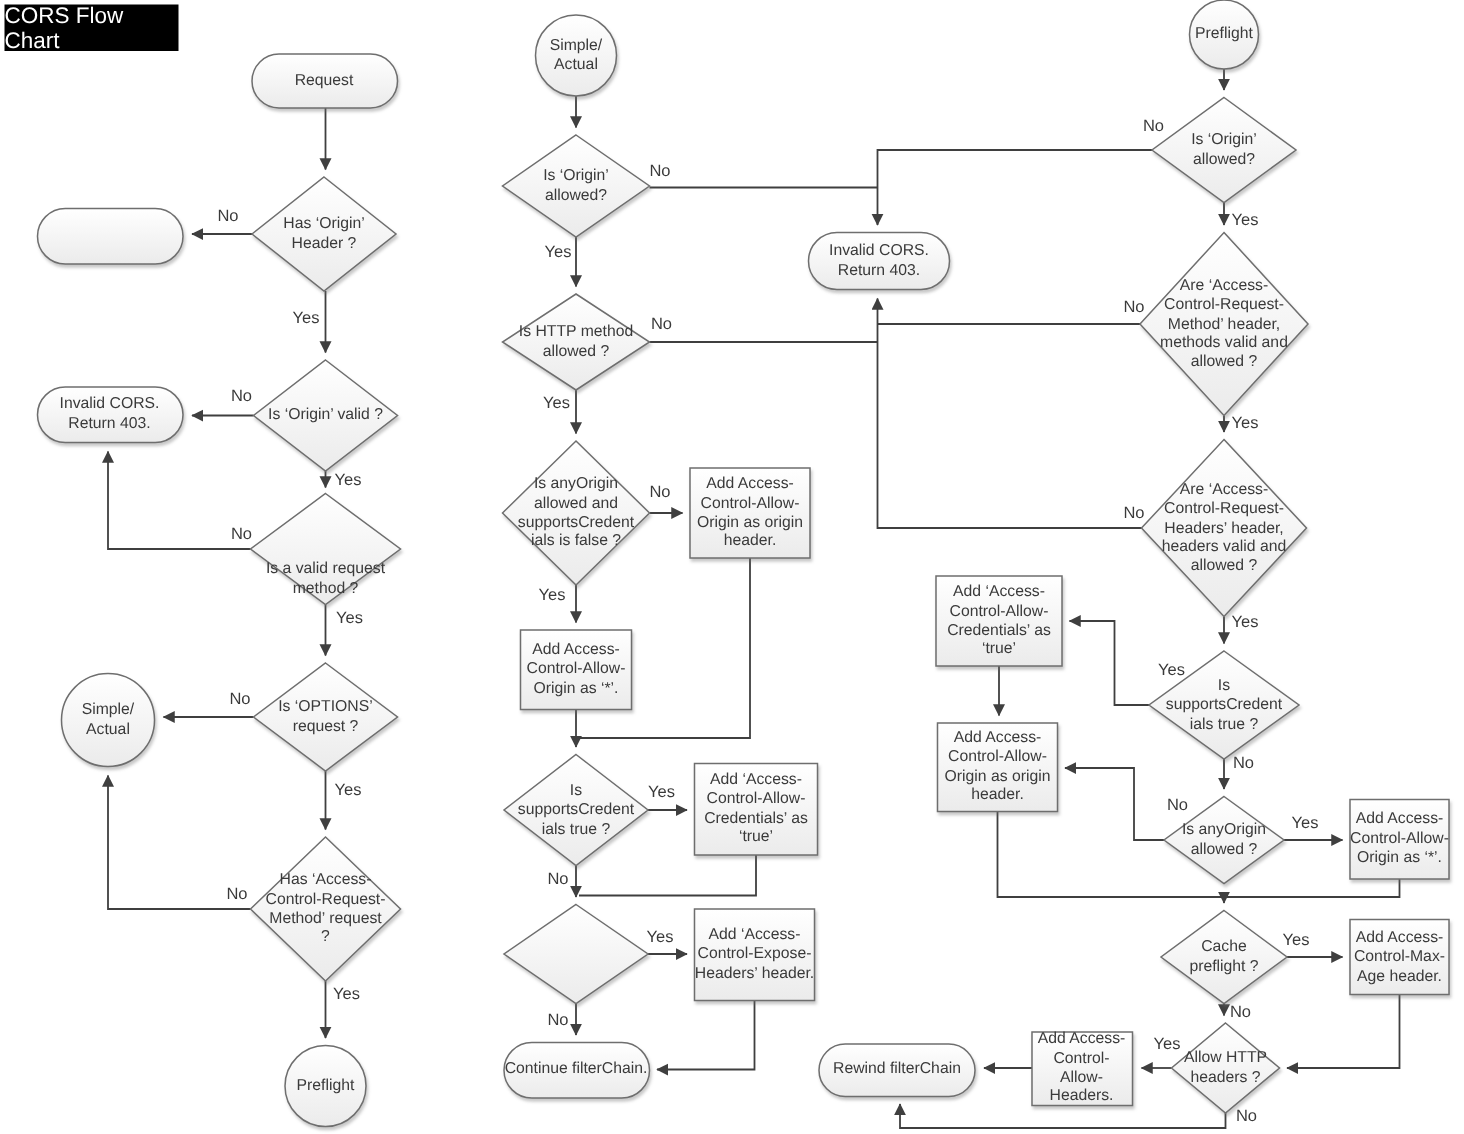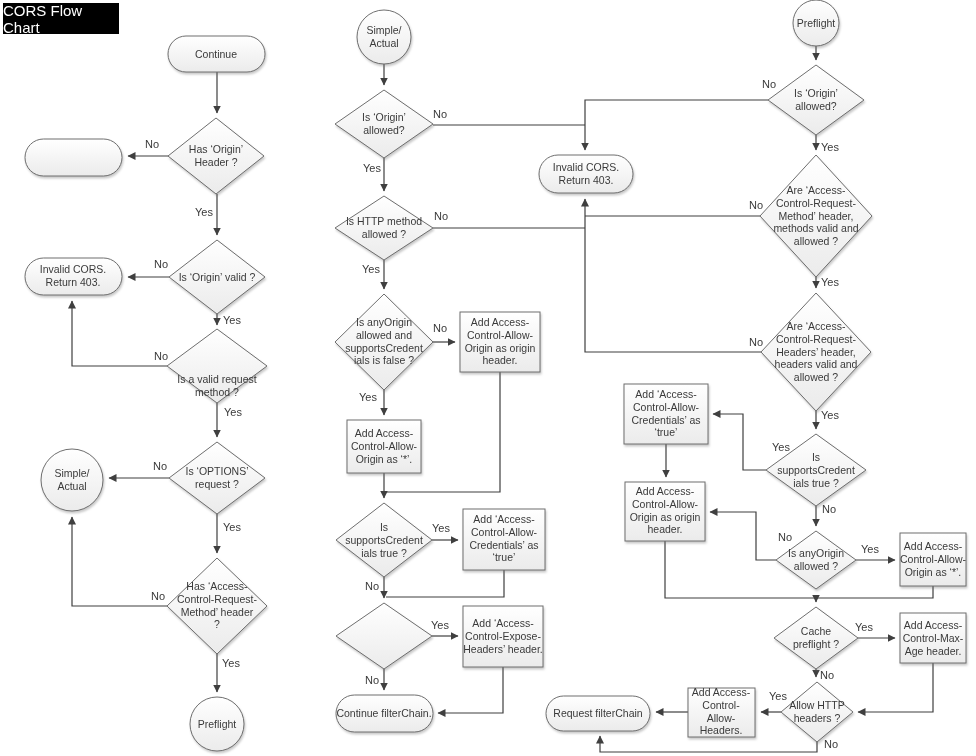--- a/index.html
+++ b/index.html
@@ -118,35 +118,35 @@
       <polygon class="shp" points="816,607 858,638 816,669 774,638"></polygon>
       <rect class="shp" x="900" y="613" width="66" height="50"></rect>
       <polygon class="shp" points="817,682 853,712 817,742 781,712"></polygon>
       <rect class="shp" x="688" y="688" width="67" height="49"></rect>
       <rect class="shp" x="546" y="696" width="104" height="35" rx="17.5"></rect>
     </g>
   </svg>
 
   <div class="title">CORS Flow Chart</div>
 
-  <div class="lbl" style="left:216px;top:54px;width:80px">Continue</div>
+  <div class="lbl" style="left:216px;top:54px;width:80px">Request</div>
   <div class="lbl" style="left:216px;top:156px;width:82px">Has ‘Origin’
 Header ?</div>
   <div class="lbl" style="left:217px;top:277px;width:116px">Is ‘Origin’ valid ?</div>
   <div class="lbl" style="left:73px;top:276px;width:92px">Invalid CORS.
 Return 403.</div>
   <div class="lbl" style="left:217px;top:386px;width:96px">Is a valid request
 method ?</div>
   <div class="lbl" style="left:217px;top:478px;width:82px">Is ‘OPTIONS’
 request ?</div>
   <div class="lbl" style="left:72px;top:480px;width:56px">Simple/
 Actual</div>
   <div class="lbl" style="left:217px;top:606px;width:96px">Has ‘Access-
 Control-Request-
-Method’ header
+Method’ request
 ?</div>
   <div class="lbl" style="left:217px;top:724px;width:52px">Preflight</div>
 
   <div class="lbl" style="left:384px;top:37px;width:56px">Simple/
 Actual</div>
   <div class="lbl" style="left:384px;top:124px;width:82px">Is ‘Origin’
 allowed?</div>
   <div class="lbl" style="left:586px;top:174px;width:92px">Invalid CORS.
 Return 403.</div>
   <div class="lbl" style="left:384px;top:228px;width:94px">Is HTTP method
@@ -207,21 +207,21 @@
 preflight ?</div>
   <div class="lbl" style="left:933px;top:638px;width:66px">Add Access-
 Control-Max-
 Age header.</div>
   <div class="lbl" style="left:817px;top:712px;width:80px">Allow HTTP
 headers ?</div>
   <div class="lbl" style="left:721px;top:712px;width:66px">Add Access-
 Control-
 Allow-
 Headers.</div>
-  <div class="lbl" style="left:598px;top:713px;width:102px">Request filterChain</div>
+  <div class="lbl" style="left:598px;top:713px;width:102px">Rewind filterChain</div>
 
   <div class="elbl" style="left:152px;top:144px">No</div>
   <div class="elbl" style="left:204px;top:212px">Yes</div>
   <div class="elbl" style="left:161px;top:264px">No</div>
   <div class="elbl" style="left:232px;top:320px">Yes</div>
   <div class="elbl" style="left:161px;top:356px">No</div>
   <div class="elbl" style="left:233px;top:412px">Yes</div>
   <div class="elbl" style="left:160px;top:466px">No</div>
   <div class="elbl" style="left:232px;top:527px">Yes</div>
   <div class="elbl" style="left:158px;top:596px">No</div>

